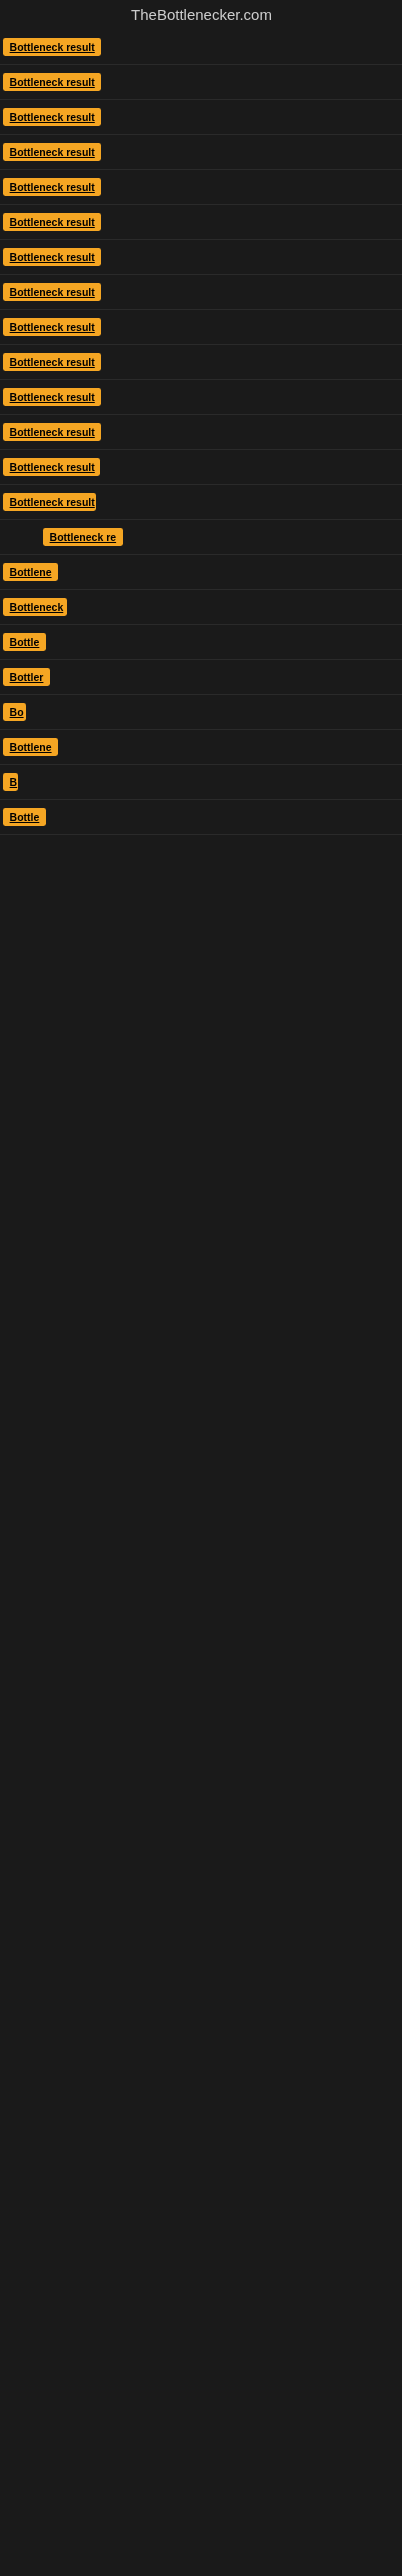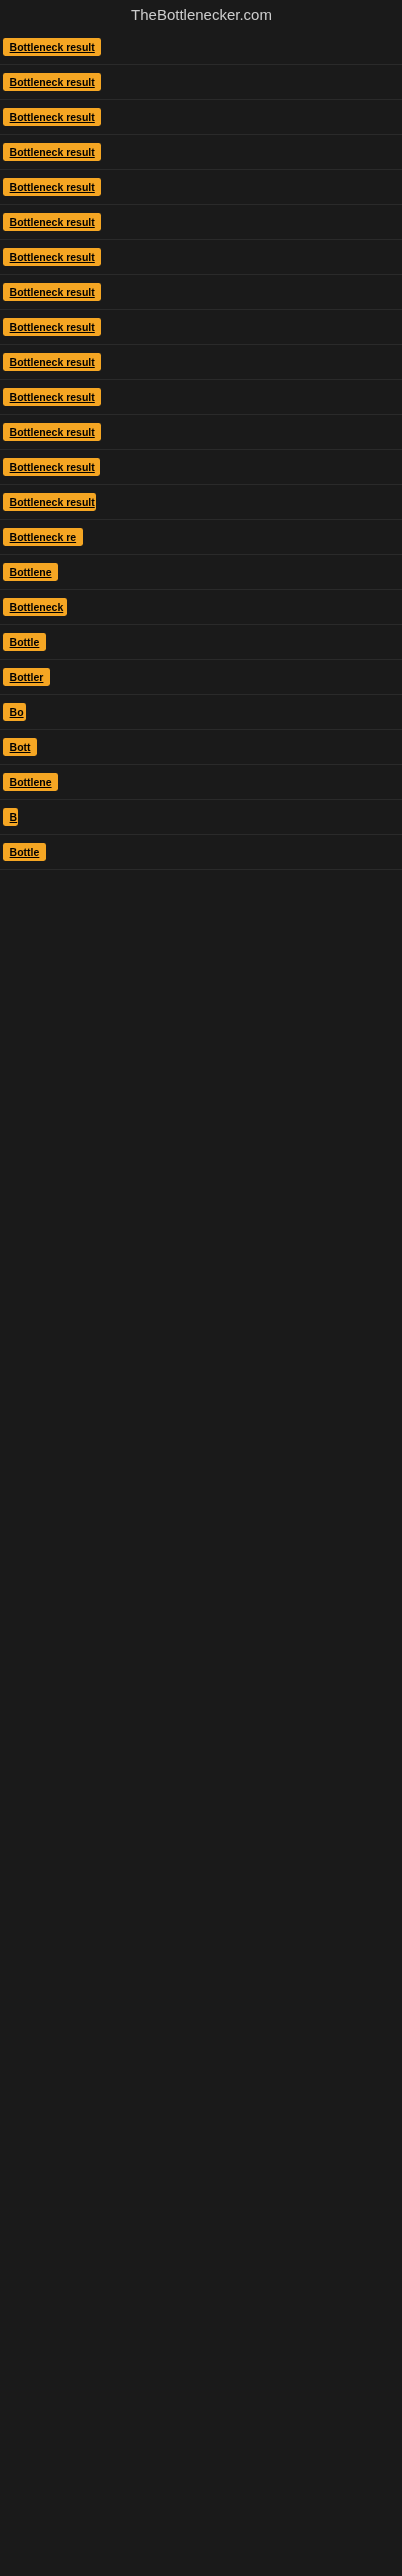--- a/index.html
+++ b/index.html
@@ -89,41 +89,38 @@
       <div class="result-row">
         <span class="bottleneck-badge" style="max-width: 101px;">Bottleneck result</span>
       </div>
       <div class="result-row">
         <span class="bottleneck-badge" style="max-width: 97px;">Bottleneck result</span>
       </div>
       <div class="result-row">
         <span class="bottleneck-badge" style="max-width: 93px;">Bottleneck result</span>
       </div>
       <div class="result-row">
-        <span class="bottleneck-badge" style="max-width: 81px;">Bottleneck re</span>
+        <span class="bottleneck-badge" style="max-width: 81px; margin-left: 40px;">Bottleneck re</span>
       </div>
       <div class="result-row">
         <span class="bottleneck-badge" style="max-width: 60px;">Bottlene</span>
       </div>
       <div class="result-row">
         <span class="bottleneck-badge" style="max-width: 64px;">Bottleneck</span>
       </div>
       <div class="result-row">
         <span class="bottleneck-badge" style="max-width: 48px;">Bottle</span>
       </div>
       <div class="result-row">
         <span class="bottleneck-badge" style="max-width: 47px;">Bottler</span>
       </div>
       <div class="result-row">
         <span class="bottleneck-badge" style="max-width: 22.5px;">Bo</span>
       </div>
       <div class="result-row">
-        <span class="bottleneck-badge" style="max-width: 34px;">Bott</span>
-      </div>
-      <div class="result-row">
         <span class="bottleneck-badge" style="max-width: 56px;">Bottlene</span>
       </div>
       <div class="result-row">
         <span class="bottleneck-badge" style="max-width: 14.5px;">B</span>
       </div>
       <div class="result-row">
         <span class="bottleneck-badge" style="max-width: 44px;">Bottle</span>
       </div>
     </div>
 </div>

